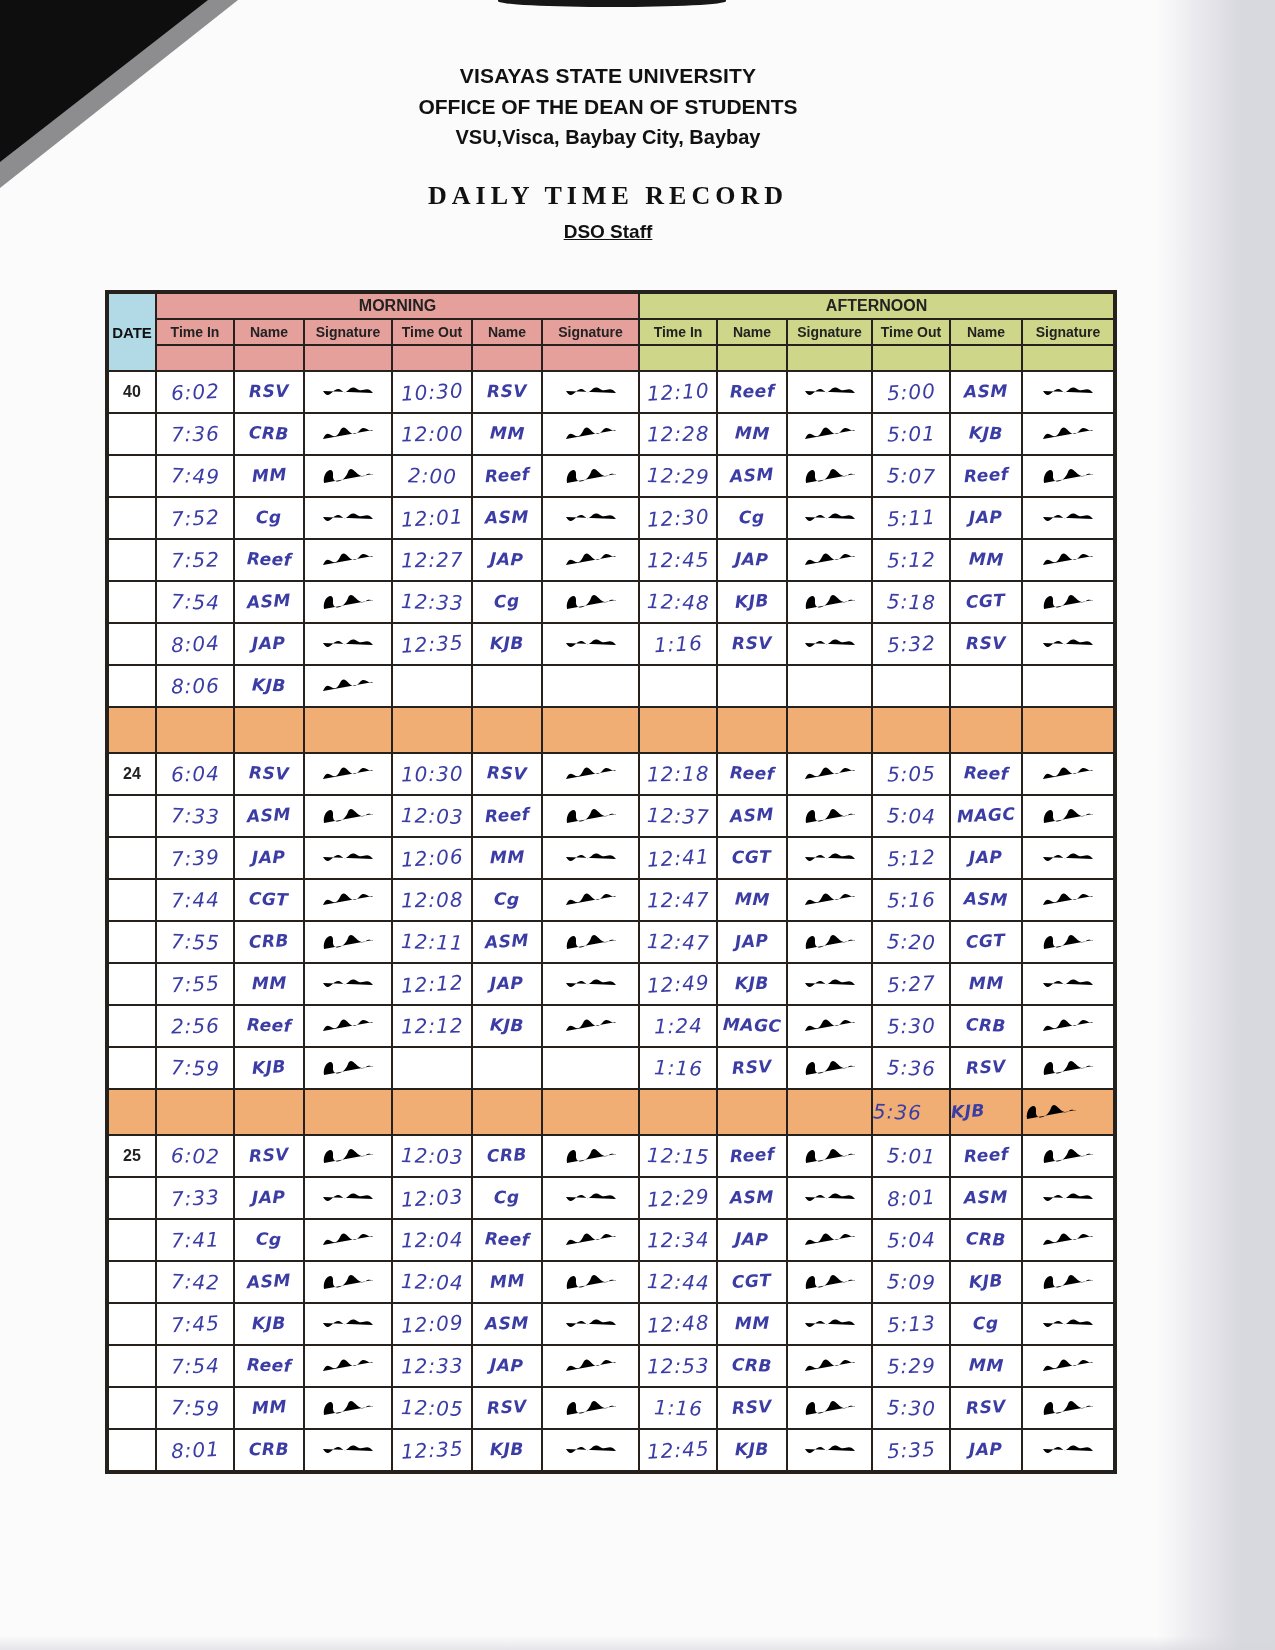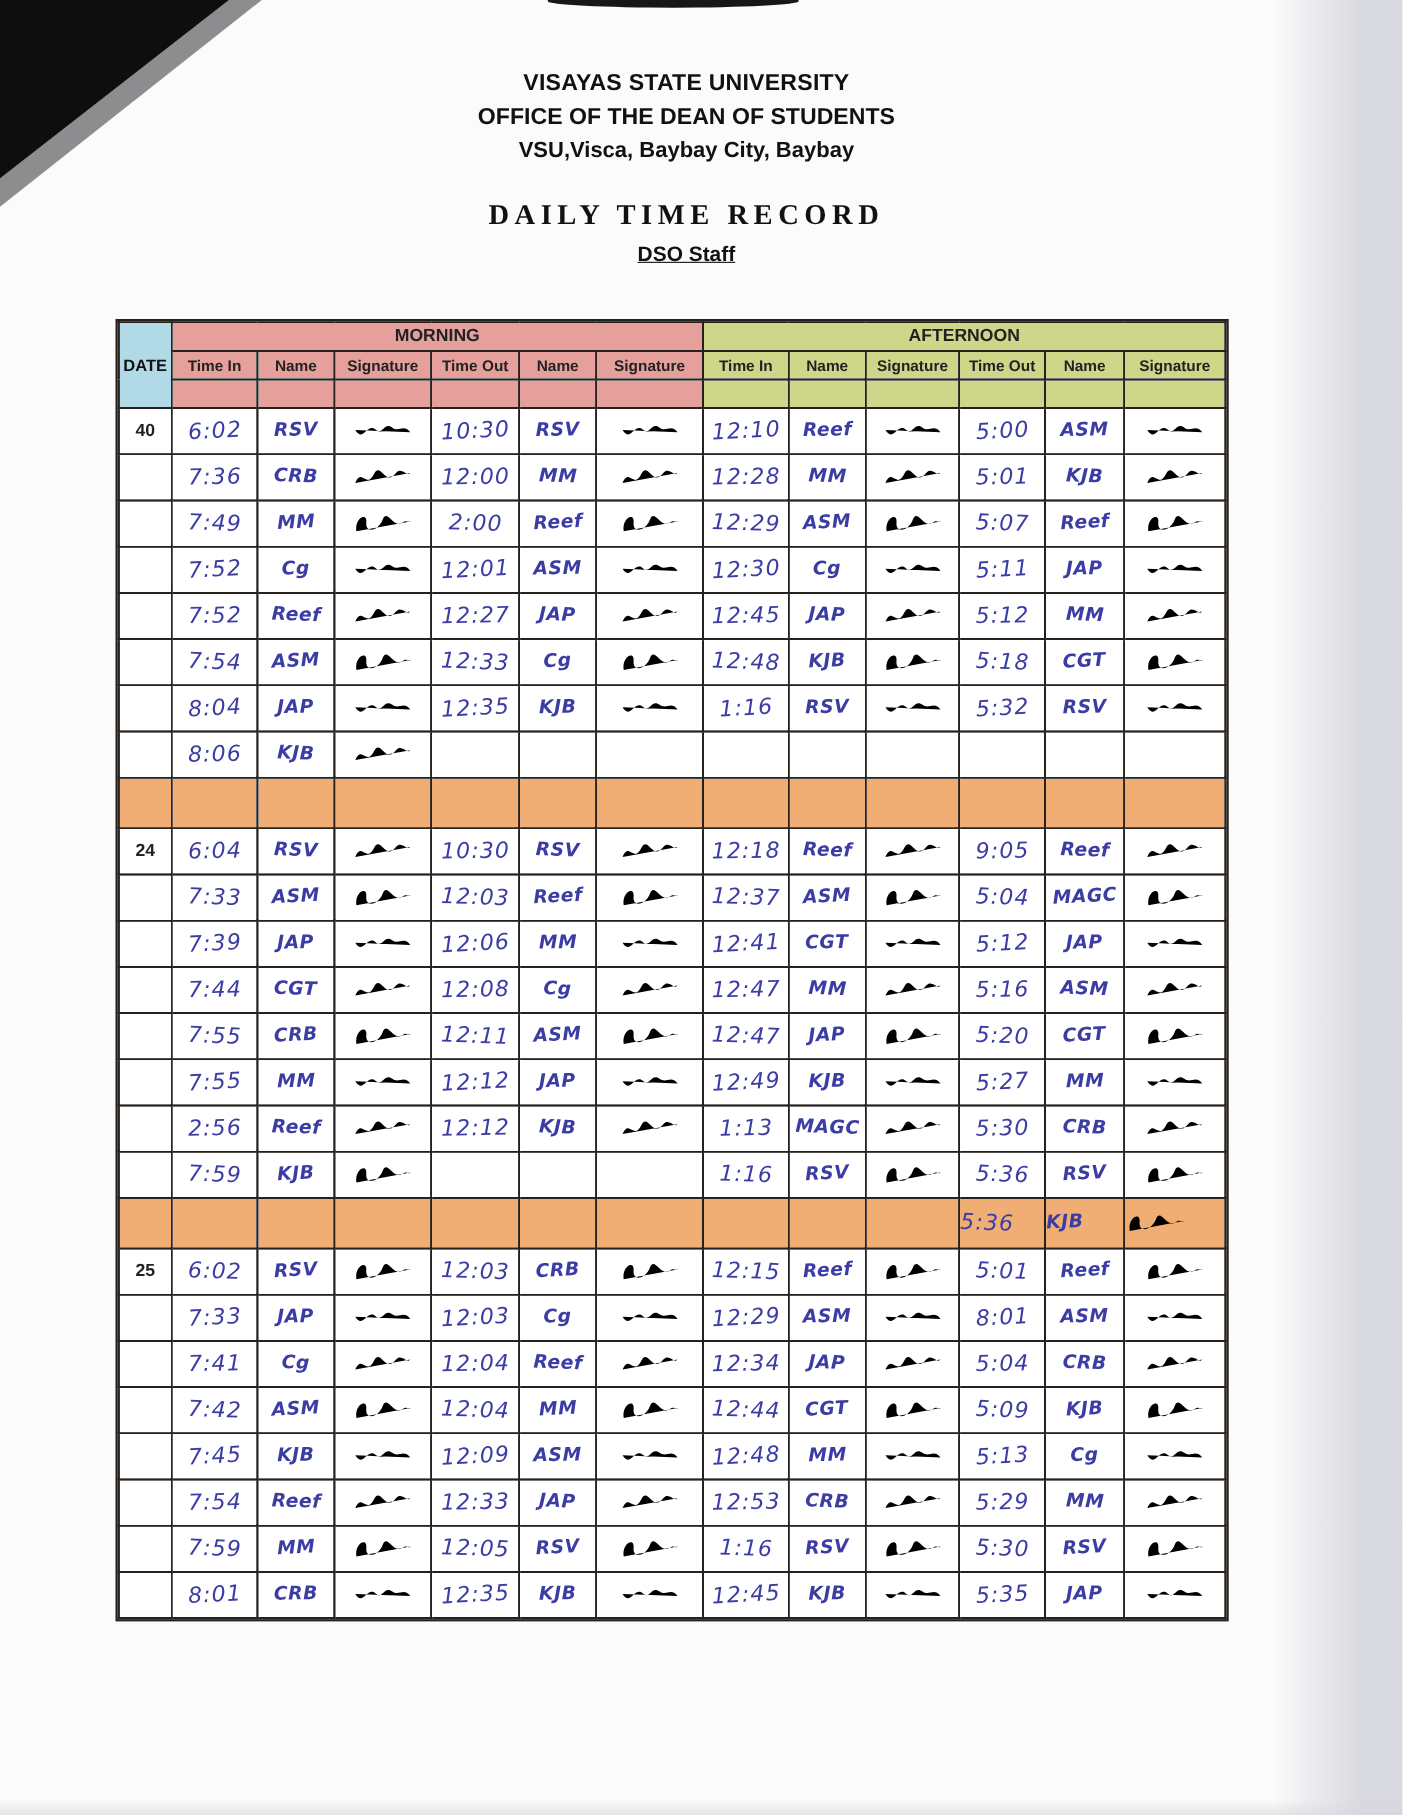--- a/index.html
+++ b/index.html
@@ -13,21 +13,21 @@
   .corner-fold{position:absolute;top:0;left:0;width:0;height:0;
     border-top:162px solid #0e0e0f;border-right:208px solid transparent;}
   .top-smudge{position:absolute;top:0;left:498px;width:228px;height:7px;background:#171718;
     border-radius:0 0 60% 60% / 0 0 100% 100%;}
   .edge-right{position:absolute;top:0;right:0;width:118px;height:100%;
     background:linear-gradient(to right,rgba(208,208,214,0),rgba(210,210,218,.85) 70%);}
   .edge-bottom{position:absolute;left:0;bottom:0;width:100%;height:14px;
     background:linear-gradient(to bottom,rgba(208,208,214,0),rgba(214,214,220,.6));}
 
   
-  .doc-header{position:absolute;left:74px;top:64px;width:1100px;text-align:center;color:#111;}
+  .doc-header{position:absolute;left:58px;top:64px;width:1100px;text-align:center;color:#111;}
   .h-univ{font-size:21px;font-weight:bold;letter-spacing:.2px;}
   .h-office{font-size:21px;font-weight:bold;margin-top:7px;}
   .h-addr{font-size:20px;font-weight:bold;margin-top:7px;}
   .h-dtr{font-family:"Liberation Serif",serif;font-size:26px;font-weight:bold;letter-spacing:5px;margin-top:32px;}
   .h-month{font-size:21px;font-weight:bold;margin-top:12px;}
   .h-month .lbl{text-decoration:underline;}
   .h-month .val{color:var(--month);text-decoration:underline;margin-left:6px;}
   .h-staff{font-size:19px;font-weight:bold;text-decoration:underline;margin-top:10px;}
 
   
@@ -334,21 +334,21 @@
         <td class="cell"><span class="hw time" style="transform: rotate(-1deg);">10:30</span></td>
         <td class="cell"><span class="hw name" style="transform: rotate(2deg);">RSV</span></td>
         <td class="cell"><svg class="sigsvg" viewBox="0 0 56 26">
             <use href="#sg0"></use>
           </svg></td>
         <td class="cell"><span class="hw time" style="transform: rotate(-1deg);">12:18</span></td>
         <td class="cell"><span class="hw name" style="transform: rotate(2deg);">Reef</span></td>
         <td class="cell"><svg class="sigsvg" viewBox="0 0 56 26">
             <use href="#sg0"></use>
           </svg></td>
-        <td class="cell"><span class="hw time" style="transform: rotate(-1deg);">9:05</span></td>
+        <td class="cell"><span class="hw time" style="transform: rotate(-1deg);">5:05</span></td>
         <td class="cell"><span class="hw name" style="transform: rotate(2deg);">Reef</span></td>
         <td class="cell"><svg class="sigsvg" viewBox="0 0 56 26">
             <use href="#sg0"></use>
           </svg></td>
       </tr>
       <tr>
         <td class="date-col"></td>
         <td class="cell"><span class="hw time" style="transform: rotate(2deg);">7:33</span></td>
         <td class="cell"><span class="hw name" style="transform: rotate(-3deg);">ASM</span></td>
         <td class="cell"><svg class="sigsvg" viewBox="0 0 56 26">
@@ -467,21 +467,21 @@
         <td class="cell"><span class="hw time" style="transform: rotate(-1deg);">2:56</span></td>
         <td class="cell"><span class="hw name" style="transform: rotate(2deg);">Reef</span></td>
         <td class="cell"><svg class="sigsvg" viewBox="0 0 56 26">
             <use href="#sg0"></use>
           </svg></td>
         <td class="cell"><span class="hw time" style="transform: rotate(-1deg);">12:12</span></td>
         <td class="cell"><span class="hw name" style="transform: rotate(2deg);">KJB</span></td>
         <td class="cell"><svg class="sigsvg" viewBox="0 0 56 26">
             <use href="#sg0"></use>
           </svg></td>
-        <td class="cell"><span class="hw time" style="transform: rotate(-1deg);">1:13</span></td>
+        <td class="cell"><span class="hw time" style="transform: rotate(-1deg);">1:24</span></td>
         <td class="cell"><span class="hw name" style="transform: rotate(2deg);">MAGC</span></td>
         <td class="cell"><svg class="sigsvg" viewBox="0 0 56 26">
             <use href="#sg0"></use>
           </svg></td>
         <td class="cell"><span class="hw time" style="transform: rotate(-1deg);">5:30</span></td>
         <td class="cell"><span class="hw name" style="transform: rotate(2deg);">CRB</span></td>
         <td class="cell"><svg class="sigsvg" viewBox="0 0 56 26">
             <use href="#sg0"></use>
           </svg></td>
       </tr>

